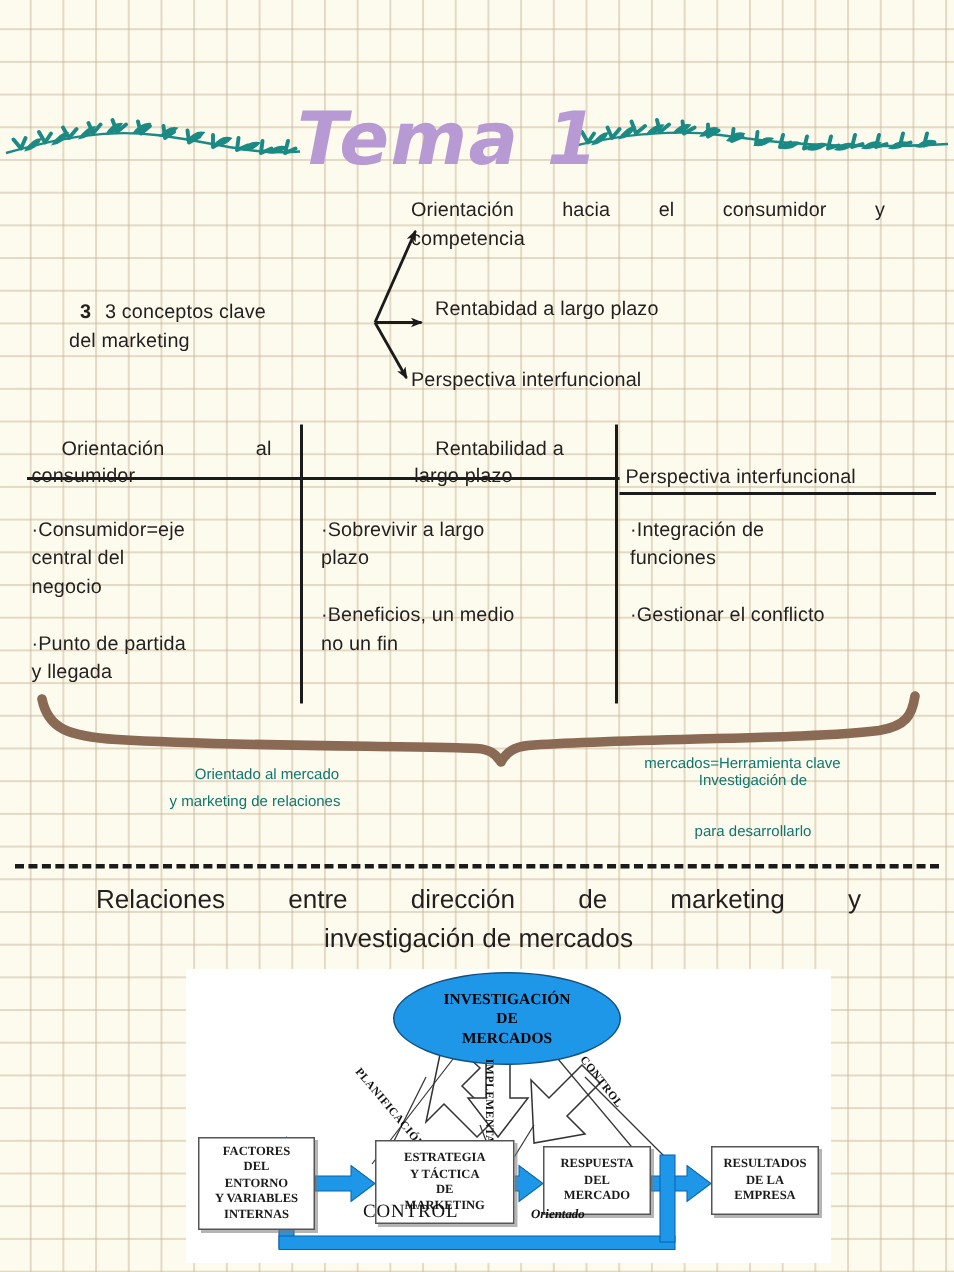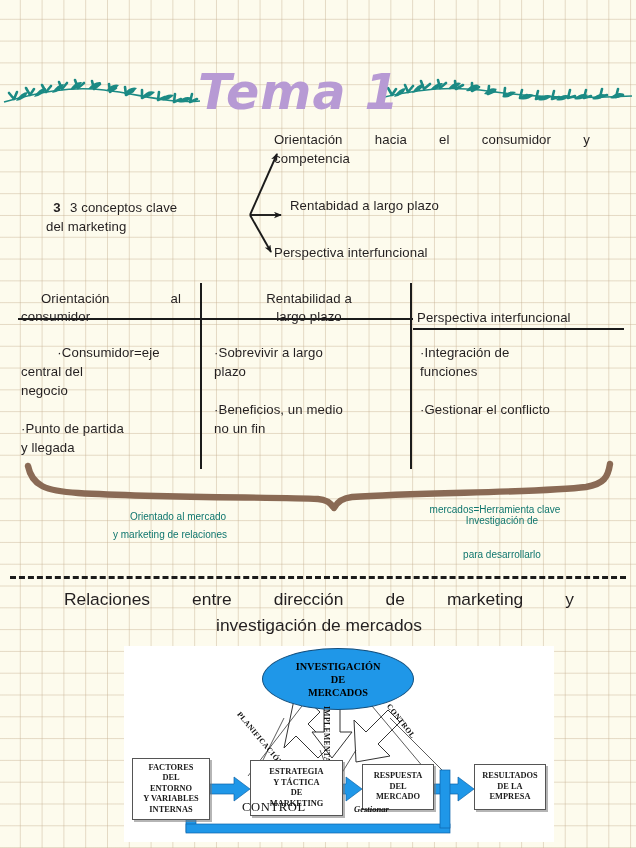--- a/index.html
+++ b/index.html
@@ -234,27 +234,27 @@
 
 <div class="rule" style="left:18px; top:318px; width:186px; height:2.2px;"></div>
 <div class="rule" style="left:204px; top:318px; width:209px; height:2.2px;"></div>
 <div class="rule" style="left:413px; top:328px; width:211px; height:2.2px;"></div>
 
 <div class="rule" style="left:200px; top:283px; width:2.2px; height:186px;"></div>
 <div class="rule" style="left:410px; top:283px; width:2.2px; height:186px;"></div>
 
 <div class="hand just" style="left:21px; top:289px; width:140px;margin-left:20px;">Orientación   al</div>
 <div class="hand" style="left:21px; top:307px; width:170px;">consumidor</div>
-<div class="hand" style="left:21px; top:343px; width:175px;text-align:center;">·Consumidor=eje</div>
+<div class="hand" style="left:21px; top:343px; width:175px;">·Consumidor=eje</div>
 <div class="hand" style="left:21px; top:362px; width:175px;">central     del</div>
 <div class="hand" style="left:21px; top:381px; width:175px;">negocio</div>
 <div class="hand" style="left:21px; top:419px; width:175px;">·Punto    de    partida</div>
 <div class="hand" style="left:21px; top:438px; width:175px;">y   llegada</div>
 
-<div class="hand ctr" style="left:216px; top:289px; width:186px;">Rentabilidad   a</div>
+<div class="hand ctr" style="left:216px; top:289px; width:186px;padding-left:24px;">Rentabilidad   a</div>
 <div class="hand ctr" style="left:216px; top:307px; width:186px;">largo   plazo</div>
 <div class="hand" style="left:214px; top:343px; width:190px;">·Sobrevivir   a   largo</div>
 <div class="hand" style="left:214px; top:362px; width:190px;">plazo</div>
 <div class="hand" style="left:214px; top:400px; width:192px;">·Beneficios,   un   medio</div>
 <div class="hand" style="left:214px; top:419px; width:192px;">no    un    fin</div>
 
 <div class="hand" style="left:417px; top:308px; width:205px;">Perspectiva   interfuncional</div>
 <div class="hand" style="left:420px; top:343px; width:195px;">·Integración    de</div>
 <div class="hand" style="left:420px; top:362px; width:195px;">funciones</div>
 <div class="hand" style="left:420px; top:400px; width:200px;">·Gestionar   el   conflicto</div>
@@ -350,14 +350,14 @@
 
   <div class="box" style="left:350px; top:118px; width:72px; height:46px;">
     <div>
       <div>RESULTADOS</div>
       <div>DE LA</div>
       <div>EMPRESA</div>
     </div>
   </div>
 
   <div class="ctrl">CONTROL</div>
-  <div class="fb">Gestionar</div>
+  <div class="fb">Orientado</div>
 </div>
 
 </body></html>

